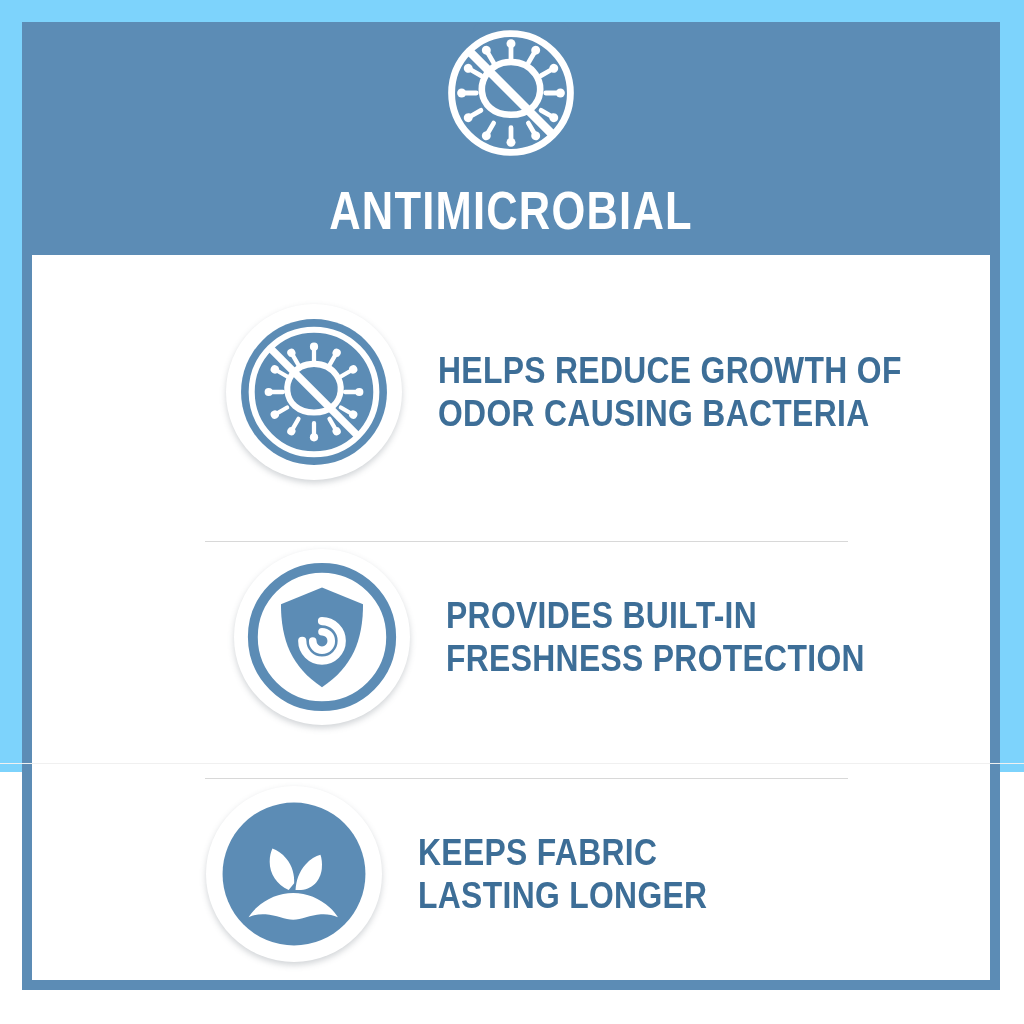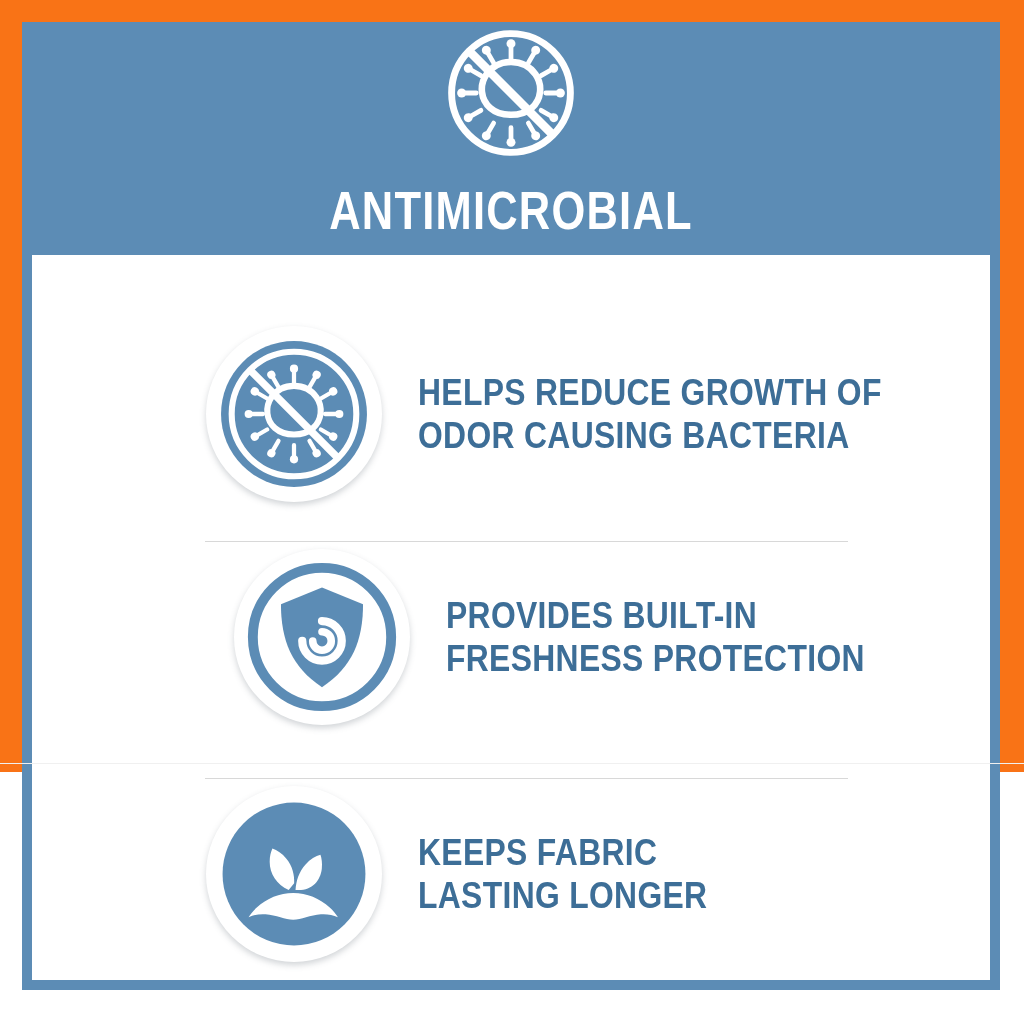--- a/index.html
+++ b/index.html
@@ -12,21 +12,21 @@
     height: 1024px;
     font-family: "Liberation Sans", sans-serif;
     overflow: hidden;
   }
 
   
   .canvas {
     position: relative;
     width: 1024px;
     height: 772px;
-    background: #f97316;
+    background: #7dd3fc;
   }
   .canvas::after{
     
     content:"";
     position:absolute;
     left:0; right:0; bottom:8px;
     height:1px;
     background:#f0f0f0;
   }
 
@@ -100,21 +100,21 @@
   }
 
   .row {
     position: absolute;
     left: 0;
     width: 958px;
     height: 214px;
     display: flex;
     align-items: center;
   }
-  .row-1 { top: 52px; }
+  .row-1 { top: 30px; margin-left: 20px; }
   .row-2 { top: 275px; margin-left: 28px; }
   .row-3 { top: 512px; }
 
   .divider {
     position: absolute;
     left: 173px;
     width: 643px;
     height: 1px;
     background: #d8d8d8;
   }

